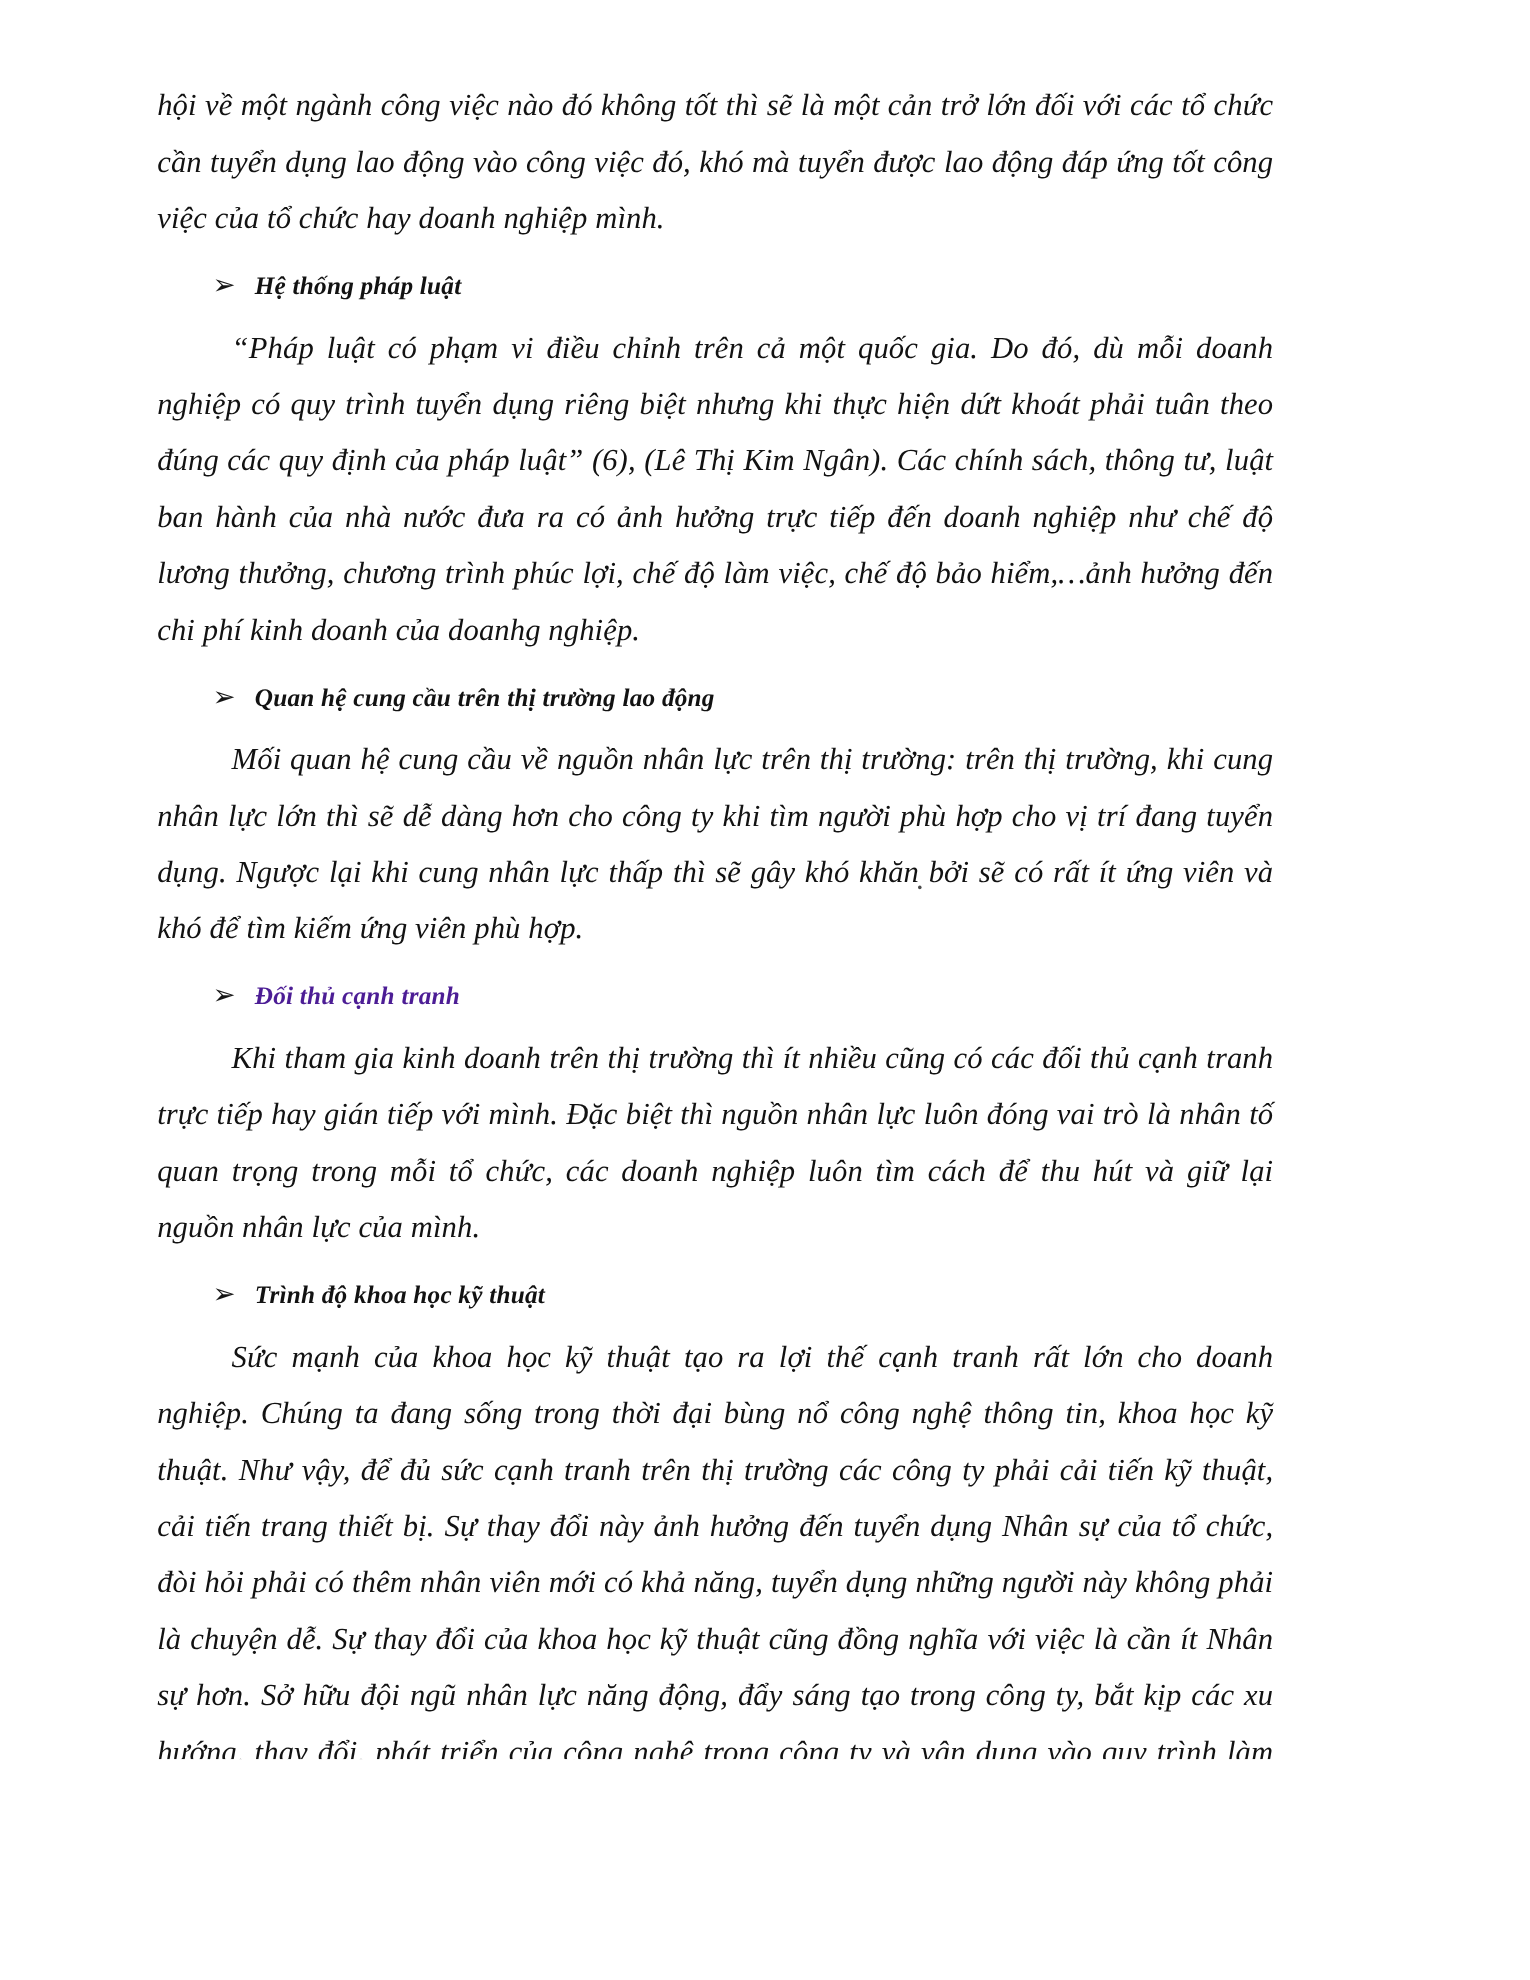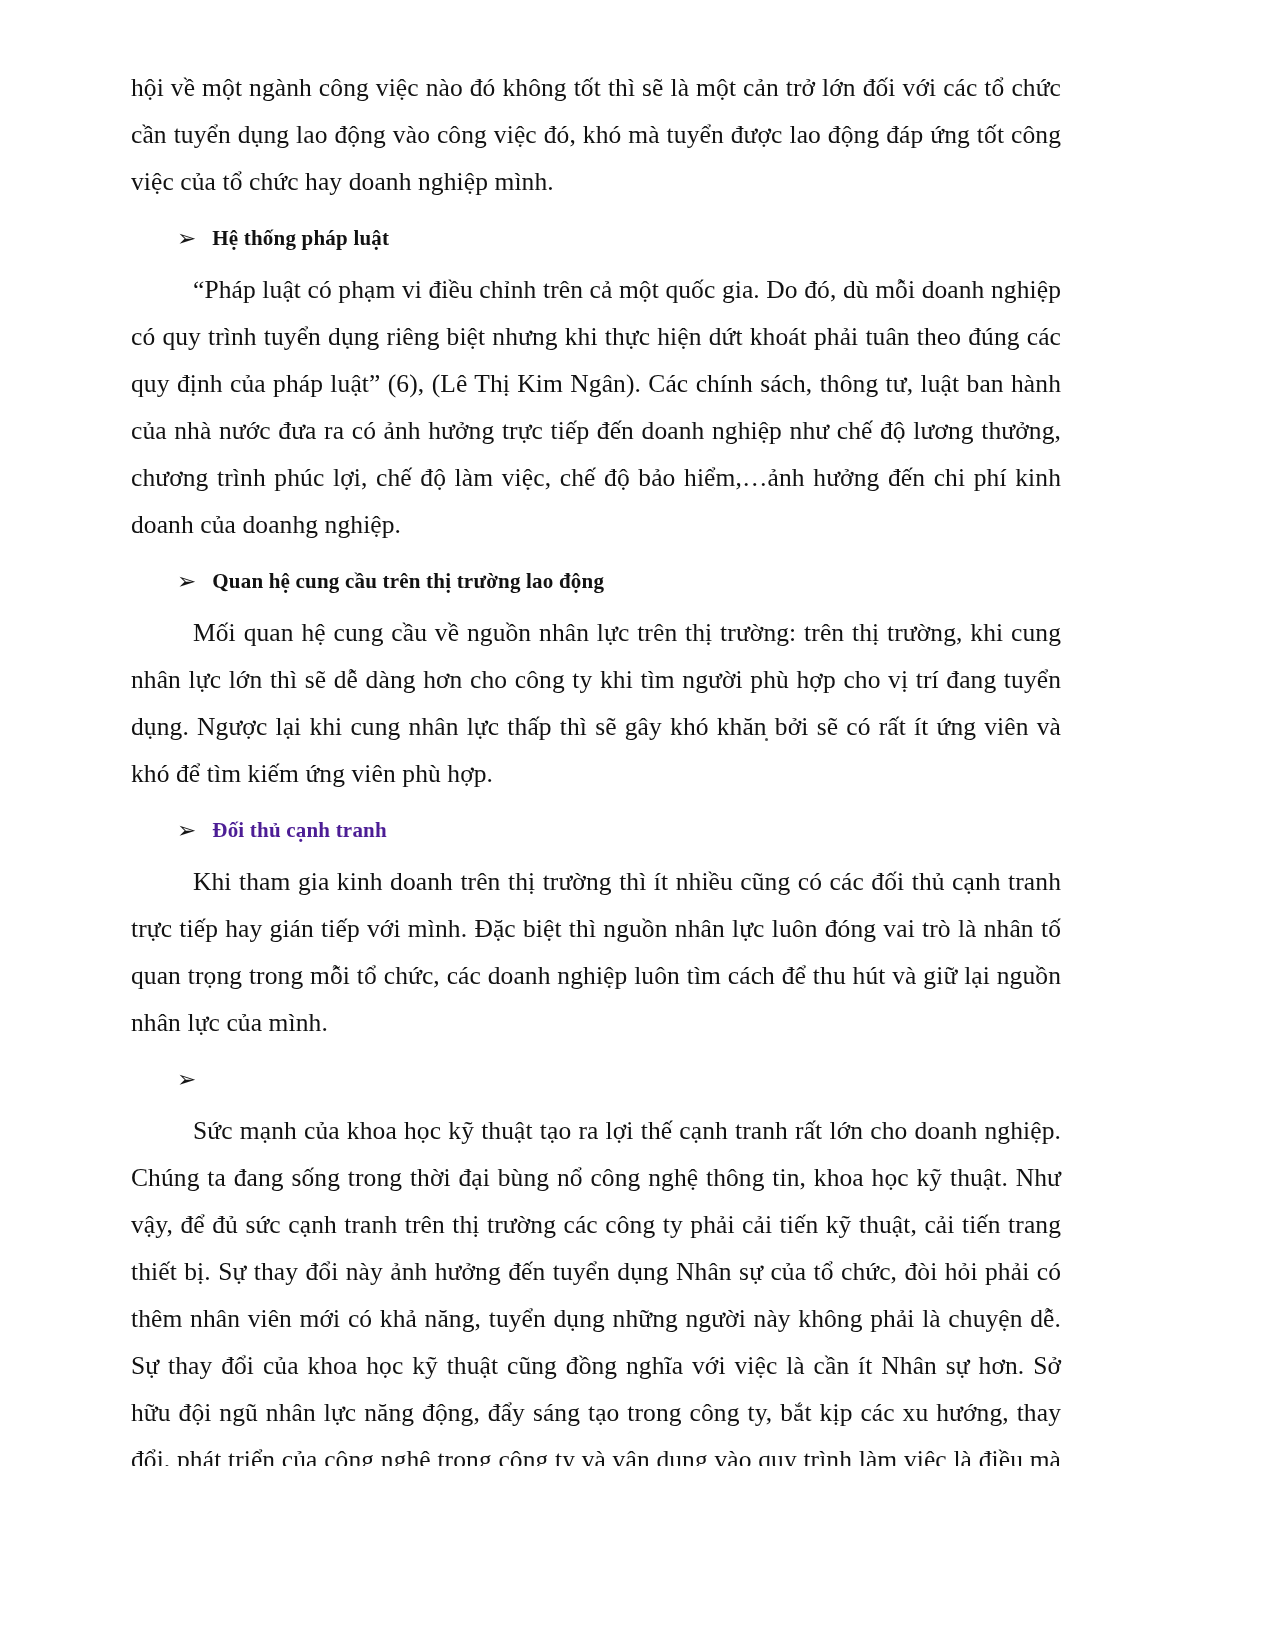--- a/index.html
+++ b/index.html
@@ -9,20 +9,21 @@
   }
   .page {
     position: relative;
     width: 1275px;
     height: 1466px;
     background: #ffffff;
     font-family: "Liberation Serif", serif;
     color: #121212;
     box-sizing: border-box;
     overflow: hidden;
+    font-style: italic;
   }
   .content {
     position: absolute;
     left: 131px;
     top: 64px;
     width: 930px;
   }
   p.para {
     margin: 0 0 2px 0;
     font-size: 25.5px;
@@ -99,20 +100,21 @@
 
     <div class="bullet-line">
       <span class="bullet-mark">➢</span>
       <span class="bullet-text faded">Đối thủ cạnh tranh</span>
     </div>
 
     <p class="para">Khi tham gia kinh doanh trên thị trường thì ít nhiều cũng có các đối thủ cạnh tranh trực tiếp hay gián tiếp với mình. Đặc biệt thì nguồn nhân lực luôn đóng vai trò là nhân tố quan trọng trong mỗi tổ chức, các doanh nghiệp luôn tìm cách để thu hút và giữ lại nguồn nhân lực của mình.</p>
 
     <div class="bullet-line">
       <span class="bullet-mark">➢</span>
+      <span class="bullet-text">Trình độ khoa học kỹ thuật</span>
     </div>
 
     <p class="para">Sức mạnh của khoa học kỹ thuật tạo ra lợi thế cạnh tranh rất lớn cho doanh nghiệp. Chúng ta đang sống trong thời đại bùng nổ công nghệ thông tin, khoa học kỹ thuật. Như vậy, để đủ sức cạnh tranh trên thị trường các công ty phải cải tiến kỹ thuật, cải tiến trang thiết bị. Sự thay đổi này ảnh hưởng đến tuyển dụng Nhân sự của tổ chức, đòi hỏi phải có thêm nhân viên mới có khả năng, tuyển dụng những người này không phải là chuyện dễ. Sự thay đổi của khoa học kỹ thuật cũng đồng nghĩa với việc là cần ít Nhân sự hơn. Sở hữu đội ngũ nhân lực năng động, đẩy sáng tạo trong công ty, bắt kịp các xu hướng, thay đổi, phát triển của công nghệ trong công ty và vận dụng vào quy trình làm việc là điều mà bất cứ doanh nghiệp nào cũng mong muốn.</p>
 
   </div>
 
   <div class="speck" style="left:765px; top:738px;"></div>
 
   <div class="footer">Trang 32</div>
 

